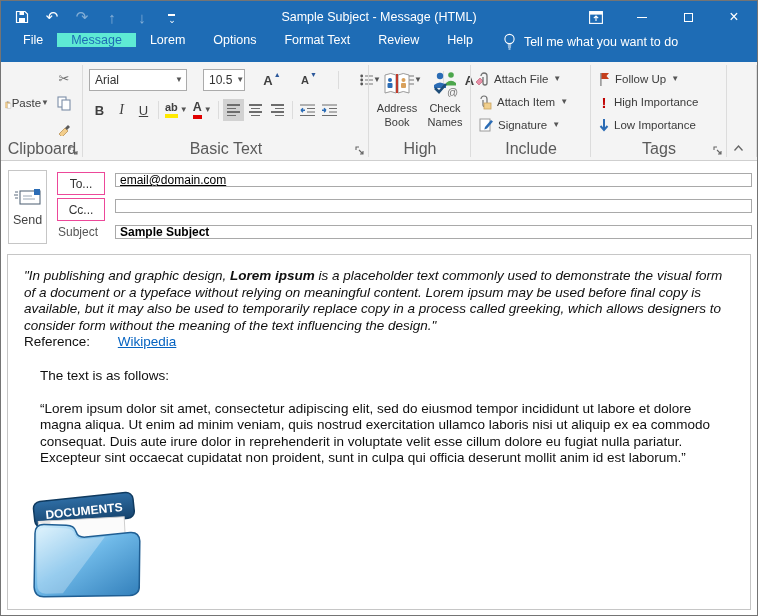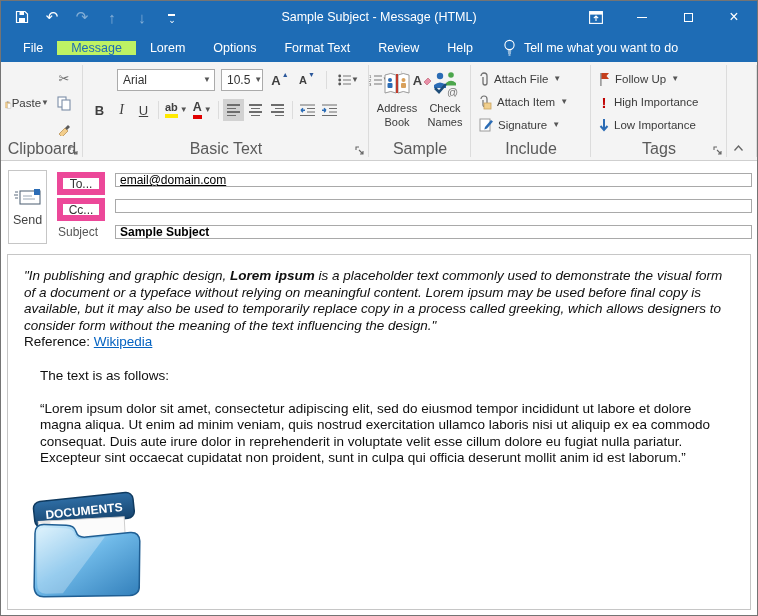--- a/index.html
+++ b/index.html
@@ -15,40 +15,40 @@
   .qat-btn{width:30px;height:32px;display:flex;align-items:center;justify-content:center;font-size:15px;color:#fff;}
   .qat-btn.disabled{color:rgba(255,255,255,.45);}
   .qat-custom{display:flex;flex-direction:column;align-items:center;line-height:4px;font-size:9px;margin-top:2px;}
   .qat-custom .bar{width:7px;height:1.5px;background:#fff;margin-bottom:2px;}
   .win-title{position:absolute;left:50%;transform:translateX(-50%);font-size:12.5px;white-space:nowrap;color:#fff;}
   .caption{margin-left:auto;display:flex;height:32px;}
   .cap-btn{width:46px;height:32px;display:flex;align-items:center;justify-content:center;color:#fff;font-size:14px;}
   .minimize-glyph{width:10px;height:1px;background:#fff;display:block;}
   .maximize-glyph{width:9px;height:9px;border:1px solid #fff;display:block;}
   
-  .tabrow{position:absolute;left:0;top:32px;right:0;height:29px;background:#1e6cb5;display:flex;align-items:center;color:#fff;font-size:12.5px;padding-left:8px;}
+  .tabrow{position:absolute;left:0;top:32px;right:0;height:29px;background:#1e6cb5;display:flex;align-items:flex-start;color:#fff;font-size:12.5px;padding-left:8px;}
   .tab{padding:0 14px;display:flex;align-items:center;cursor:default;white-space:nowrap;}
-  .tab.active{background:#bef264;color:#1e6cb5;}
+  .tab.active{background:#5eead4;color:#1e6cb5;}
   .tellme{display:flex;align-items:center;gap:8px;margin-left:16px;white-space:nowrap;}
   
   .ribbon{position:absolute;left:0;top:61px;right:0;height:99px;background:#f4f4f4;border-bottom:1px solid #cfcfcf;display:flex;}
   .rgroup{position:relative;height:100%;flex:0 0 auto;}
   .rgroup::after{content:"";position:absolute;right:0;top:3px;bottom:3px;width:1px;background:#dcdcdc;}
   .rgroup-label{position:absolute;bottom:2px;left:0;right:0;text-align:center;font-size:16px;color:#5a5a5a;}
   .launcher{position:absolute;right:3px;bottom:3px;width:12px;height:12px;display:flex;align-items:center;justify-content:center;}
   .caret{font-size:8px;color:#555;line-height:1;}
   .vline{width:1px;background:#dcdcdc;margin:2px 3px;align-self:stretch;}
   
   .g-clip{width:82px;}
   .paste-btn{position:absolute;left:4px;top:5px;width:44px;height:72px;display:flex;flex-direction:row;align-items:center;justify-content:flex-start;font-size:11.5px;color:#3b3b3b;}
   .clip-col{position:absolute;left:52px;top:6px;display:flex;flex-direction:column;gap:4px;}
   .mini-btn{width:22px;height:21px;display:flex;align-items:center;justify-content:center;}
   
   .g-basic{width:286px;}
-  .bt-row1{position:absolute;left:6px;top:7px;display:flex;align-items:center;gap:6px;margin-left:28px;}
+  .bt-row1{position:absolute;left:6px;top:7px;display:flex;align-items:center;gap:16px;}
   .bt-row2{position:absolute;left:6px;top:37px;display:flex;align-items:center;gap:1px;}
   .combo{height:22px;background:#fff;border:1px solid #ababab;display:flex;align-items:center;padding:0 3px 0 5px;font-size:12px;color:#333;}
   .combo .caret{margin-left:auto;padding-left:4px;}
   .fmt-btn{height:22px;min-width:21px;display:flex;align-items:center;justify-content:center;color:#3f3f3f;padding:0 2px;}
   .fmt-btn.active{background:#d2d2d2;}
   .letterA{font-size:13px;font-weight:bold;color:#404040;position:relative;}
   .tickup{color:#2b579a;font-size:7px;position:relative;top:-6px;left:1px;}
   .bold-glyph{font-weight:bold;font-size:13px;}
   .italic-glyph{font-style:italic;font-family:"Liberation Serif",serif;font-size:14px;}
   .underline-glyph{text-decoration:underline;font-size:13px;}
@@ -65,30 +65,30 @@
   .big-btn .ic{height:30px;display:flex;align-items:center;justify-content:center;margin-top:2px;margin-bottom:3px;}
   
   .g-include{width:120px;}
   .g-tags{width:136px;}
   .row-btn{position:absolute;left:8px;height:22px;display:flex;align-items:center;gap:5px;font-size:11.5px;color:#3b3b3b;white-space:nowrap;}
   .g-collapse{flex:1 1 auto;position:relative;}
   .collapse-btn{position:absolute;right:10px;bottom:4px;width:18px;height:16px;display:flex;align-items:center;justify-content:center;}
   
   .msg-header{position:absolute;left:0;top:161px;right:0;height:92px;background:#fff;}
   .send-btn{position:absolute;left:7px;top:8px;width:39px;height:74px;border:1px solid #c6c6c6;display:flex;flex-direction:column;align-items:center;justify-content:center;gap:7px;font-size:12.5px;color:#444;background:#fff;}
-  .addr-btn{position:absolute;left:56px;width:48px;height:23px;border:6px solid #ec4899;background:#fff;font-size:12px;color:#333;display:flex;align-items:center;justify-content:center;}
+  .addr-btn{position:absolute;left:56px;width:48px;height:23px;border:1px solid #ec4899;background:#fff;font-size:12px;color:#333;display:flex;align-items:center;justify-content:center;}
   .hdr-field{position:absolute;left:114px;width:637px;height:14px;border:1px solid #a9a9a9;background:#fff;font-family:"Liberation Sans",sans-serif;font-size:12px;color:#000;padding:0 4px;outline:none;}
   .to-field{text-decoration:underline;}
   .subject-field{font-weight:600;}
   .subj-label{position:absolute;left:57px;top:63px;font-size:12px;color:#555;}
   
   .body-box{position:absolute;left:6px;top:253px;right:6px;bottom:5px;border:1px solid #c6c6c6;background:#fff;padding:13px 16px;font-size:13.5px;line-height:1.23;color:#0f0f0f;overflow:hidden;}
   .quote{font-style:italic;margin:0;}
   .refline{margin:0 0 17px 0;}
-  .link{color:#0563c1;text-decoration:underline;}
+  .link{color:#0563c1;text-decoration:underline;margin-left:24px;}
   .intro{margin:16px;}
   .lorem{margin:16px;}
   .folder{margin-top:12px;display:block;}
 </style>
 </head>
 <body>
 
 <div class="window">
 
   <div class="titlebar">
@@ -316,21 +316,21 @@
             <circle cx="9" cy="5" r="3.2" fill="#2b6cb5"></circle>
               <path d="M3 14 q6 -5 12 0 v3 h-12 z" fill="#2b6cb5"></path>
             <circle cx="20" cy="4" r="2.8" fill="#4ca64c"></circle>
               <path d="M15 12 q5 -4.5 10 0 v2.5 h-10 z" fill="#4ca64c"></path>
             <path d="M4 17 l4 4 7 -8" stroke="#1f4e79" stroke-width="2.6" fill="none"></path>
             <text x="16" y="25" font-size="11" fill="#777" font-family="sans-serif">@</text>
           </svg>
         </span>
         <span>Check Names</span>
       </div>
-      <div class="rgroup-label">Sample</div>
+      <div class="rgroup-label">High</div>
     </div>
 
     <div class="rgroup g-include">
       <div class="row-btn" style="top:6px">
         <svg width="10" height="15" viewBox="0 0 10 15">
           <path d="M2 4 a3 3 0 0 1 6 0 v7 a2 2 0 0 1 -4 0 v-6" fill="none" stroke="#707070" stroke-width="1.3"></path>
         </svg>
         <span>Attach File</span>
         <span class="caret">▼</span>
       </div>

